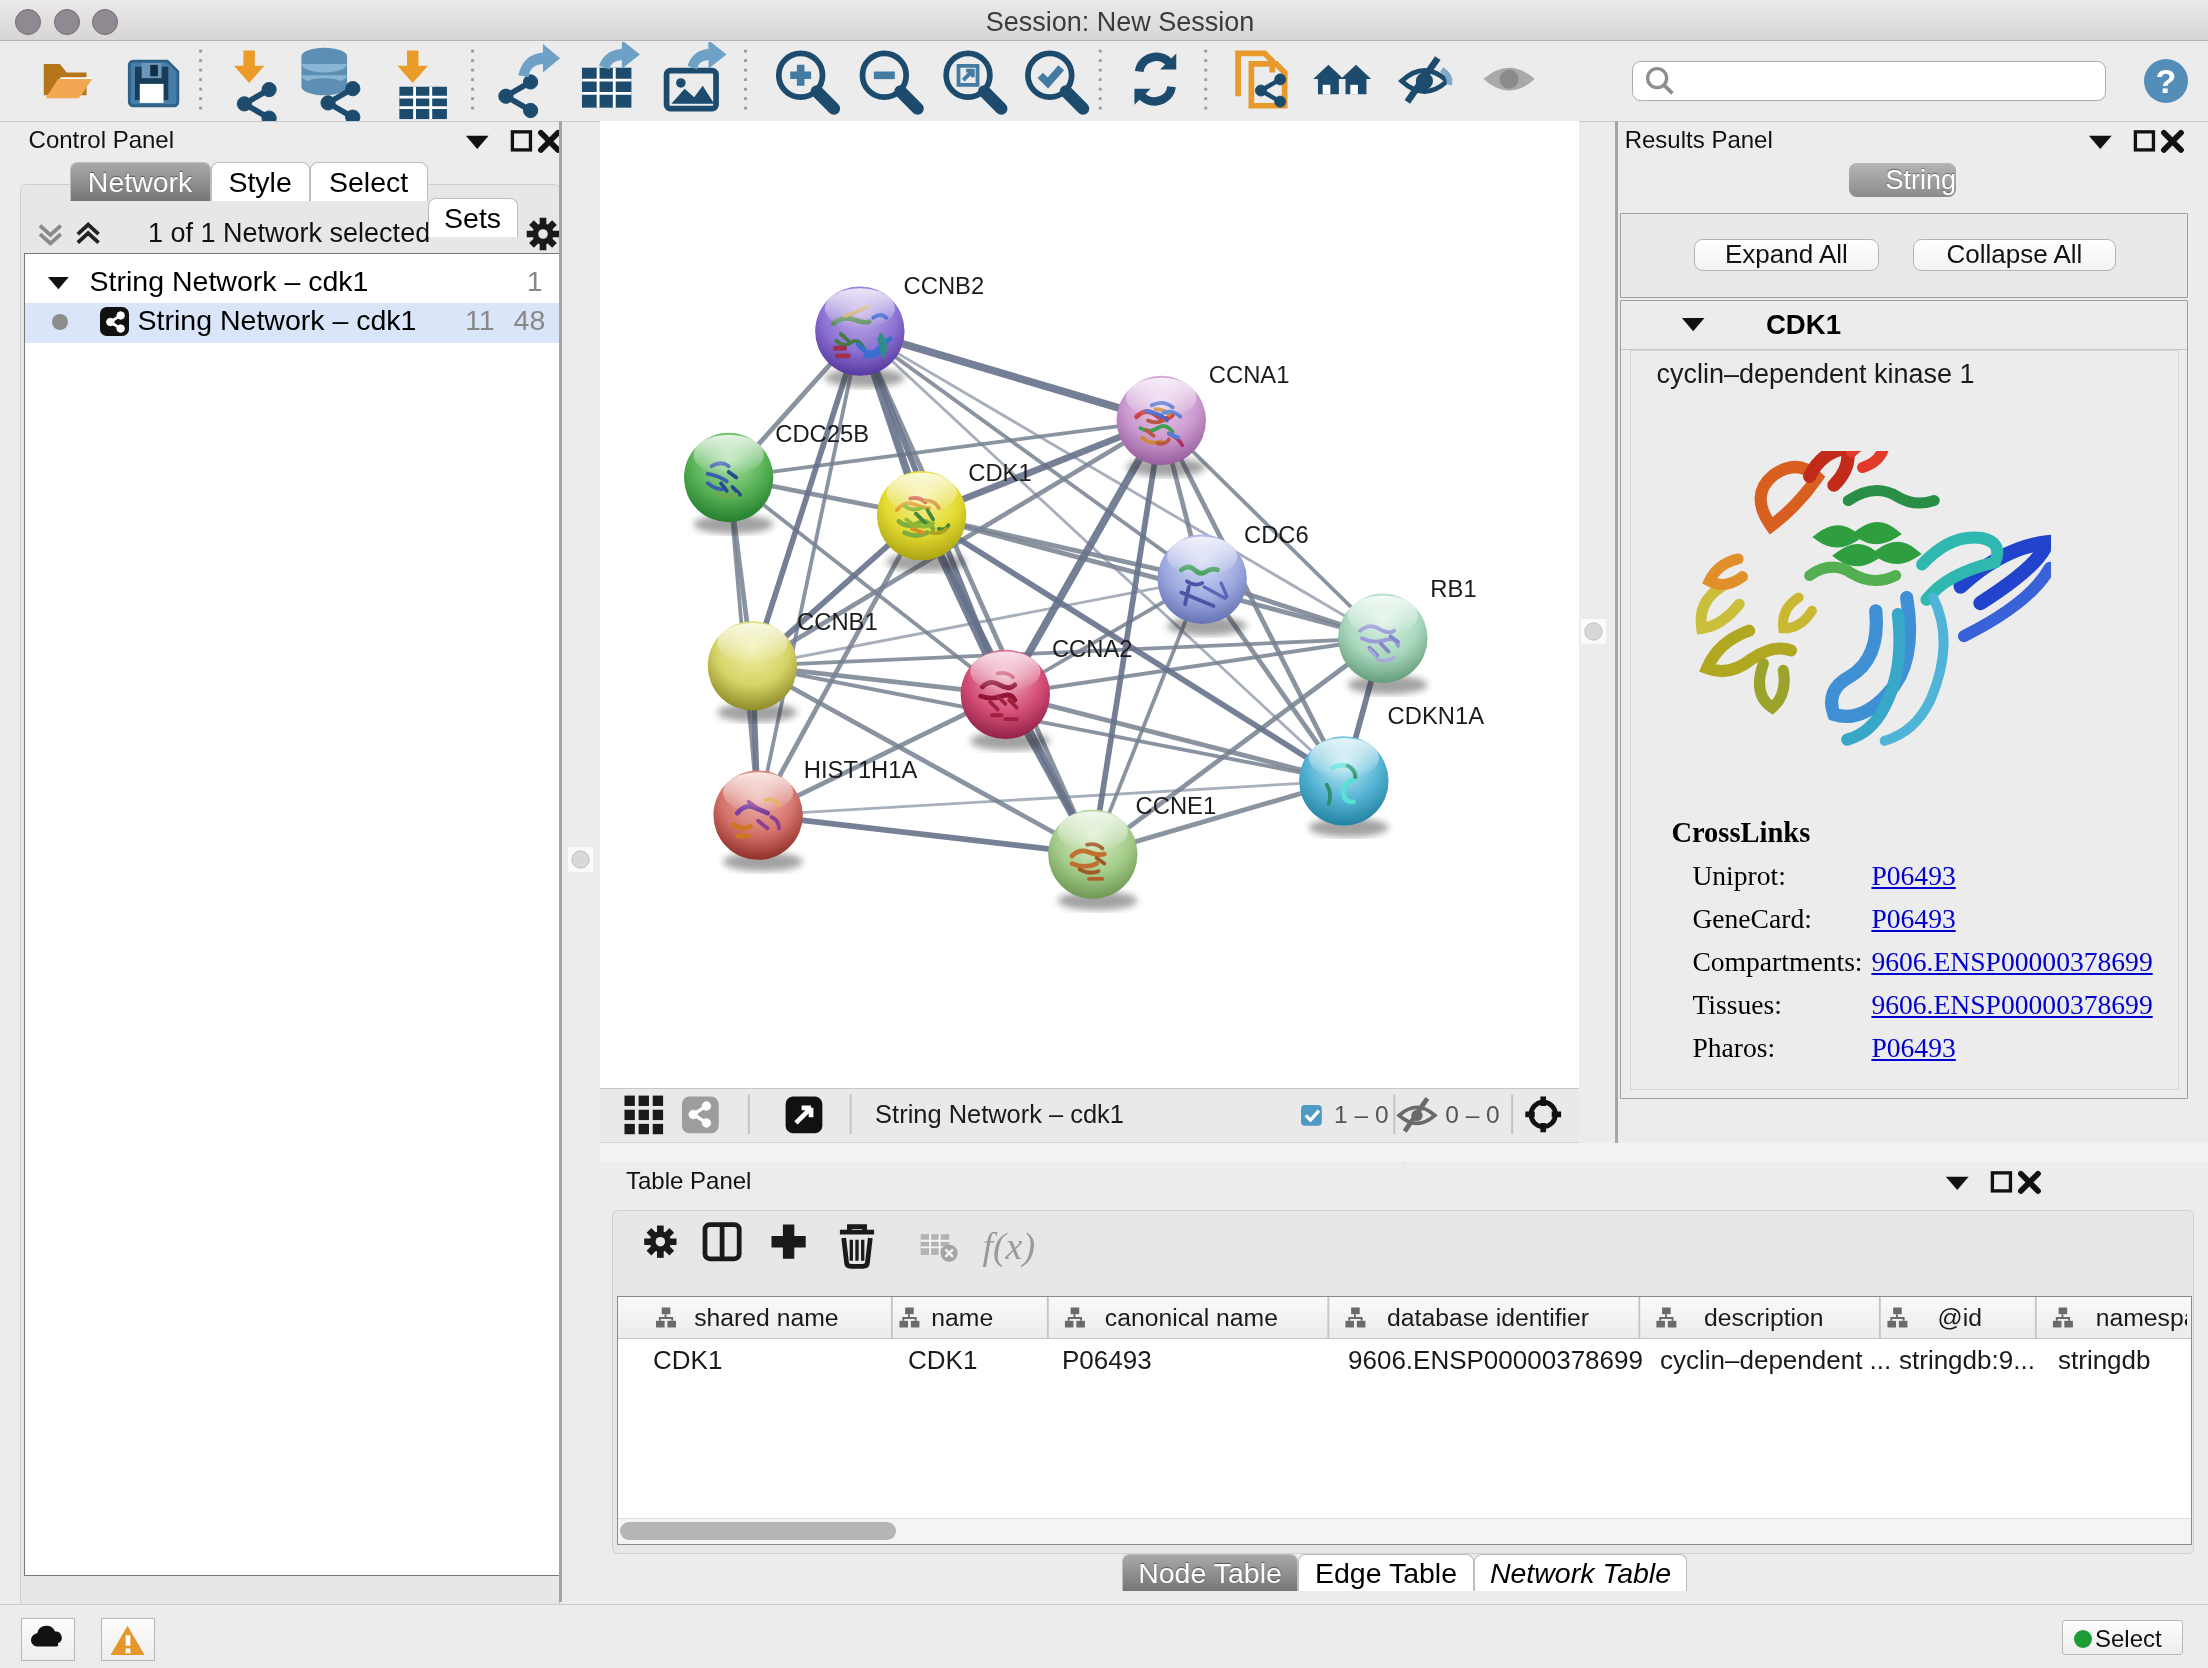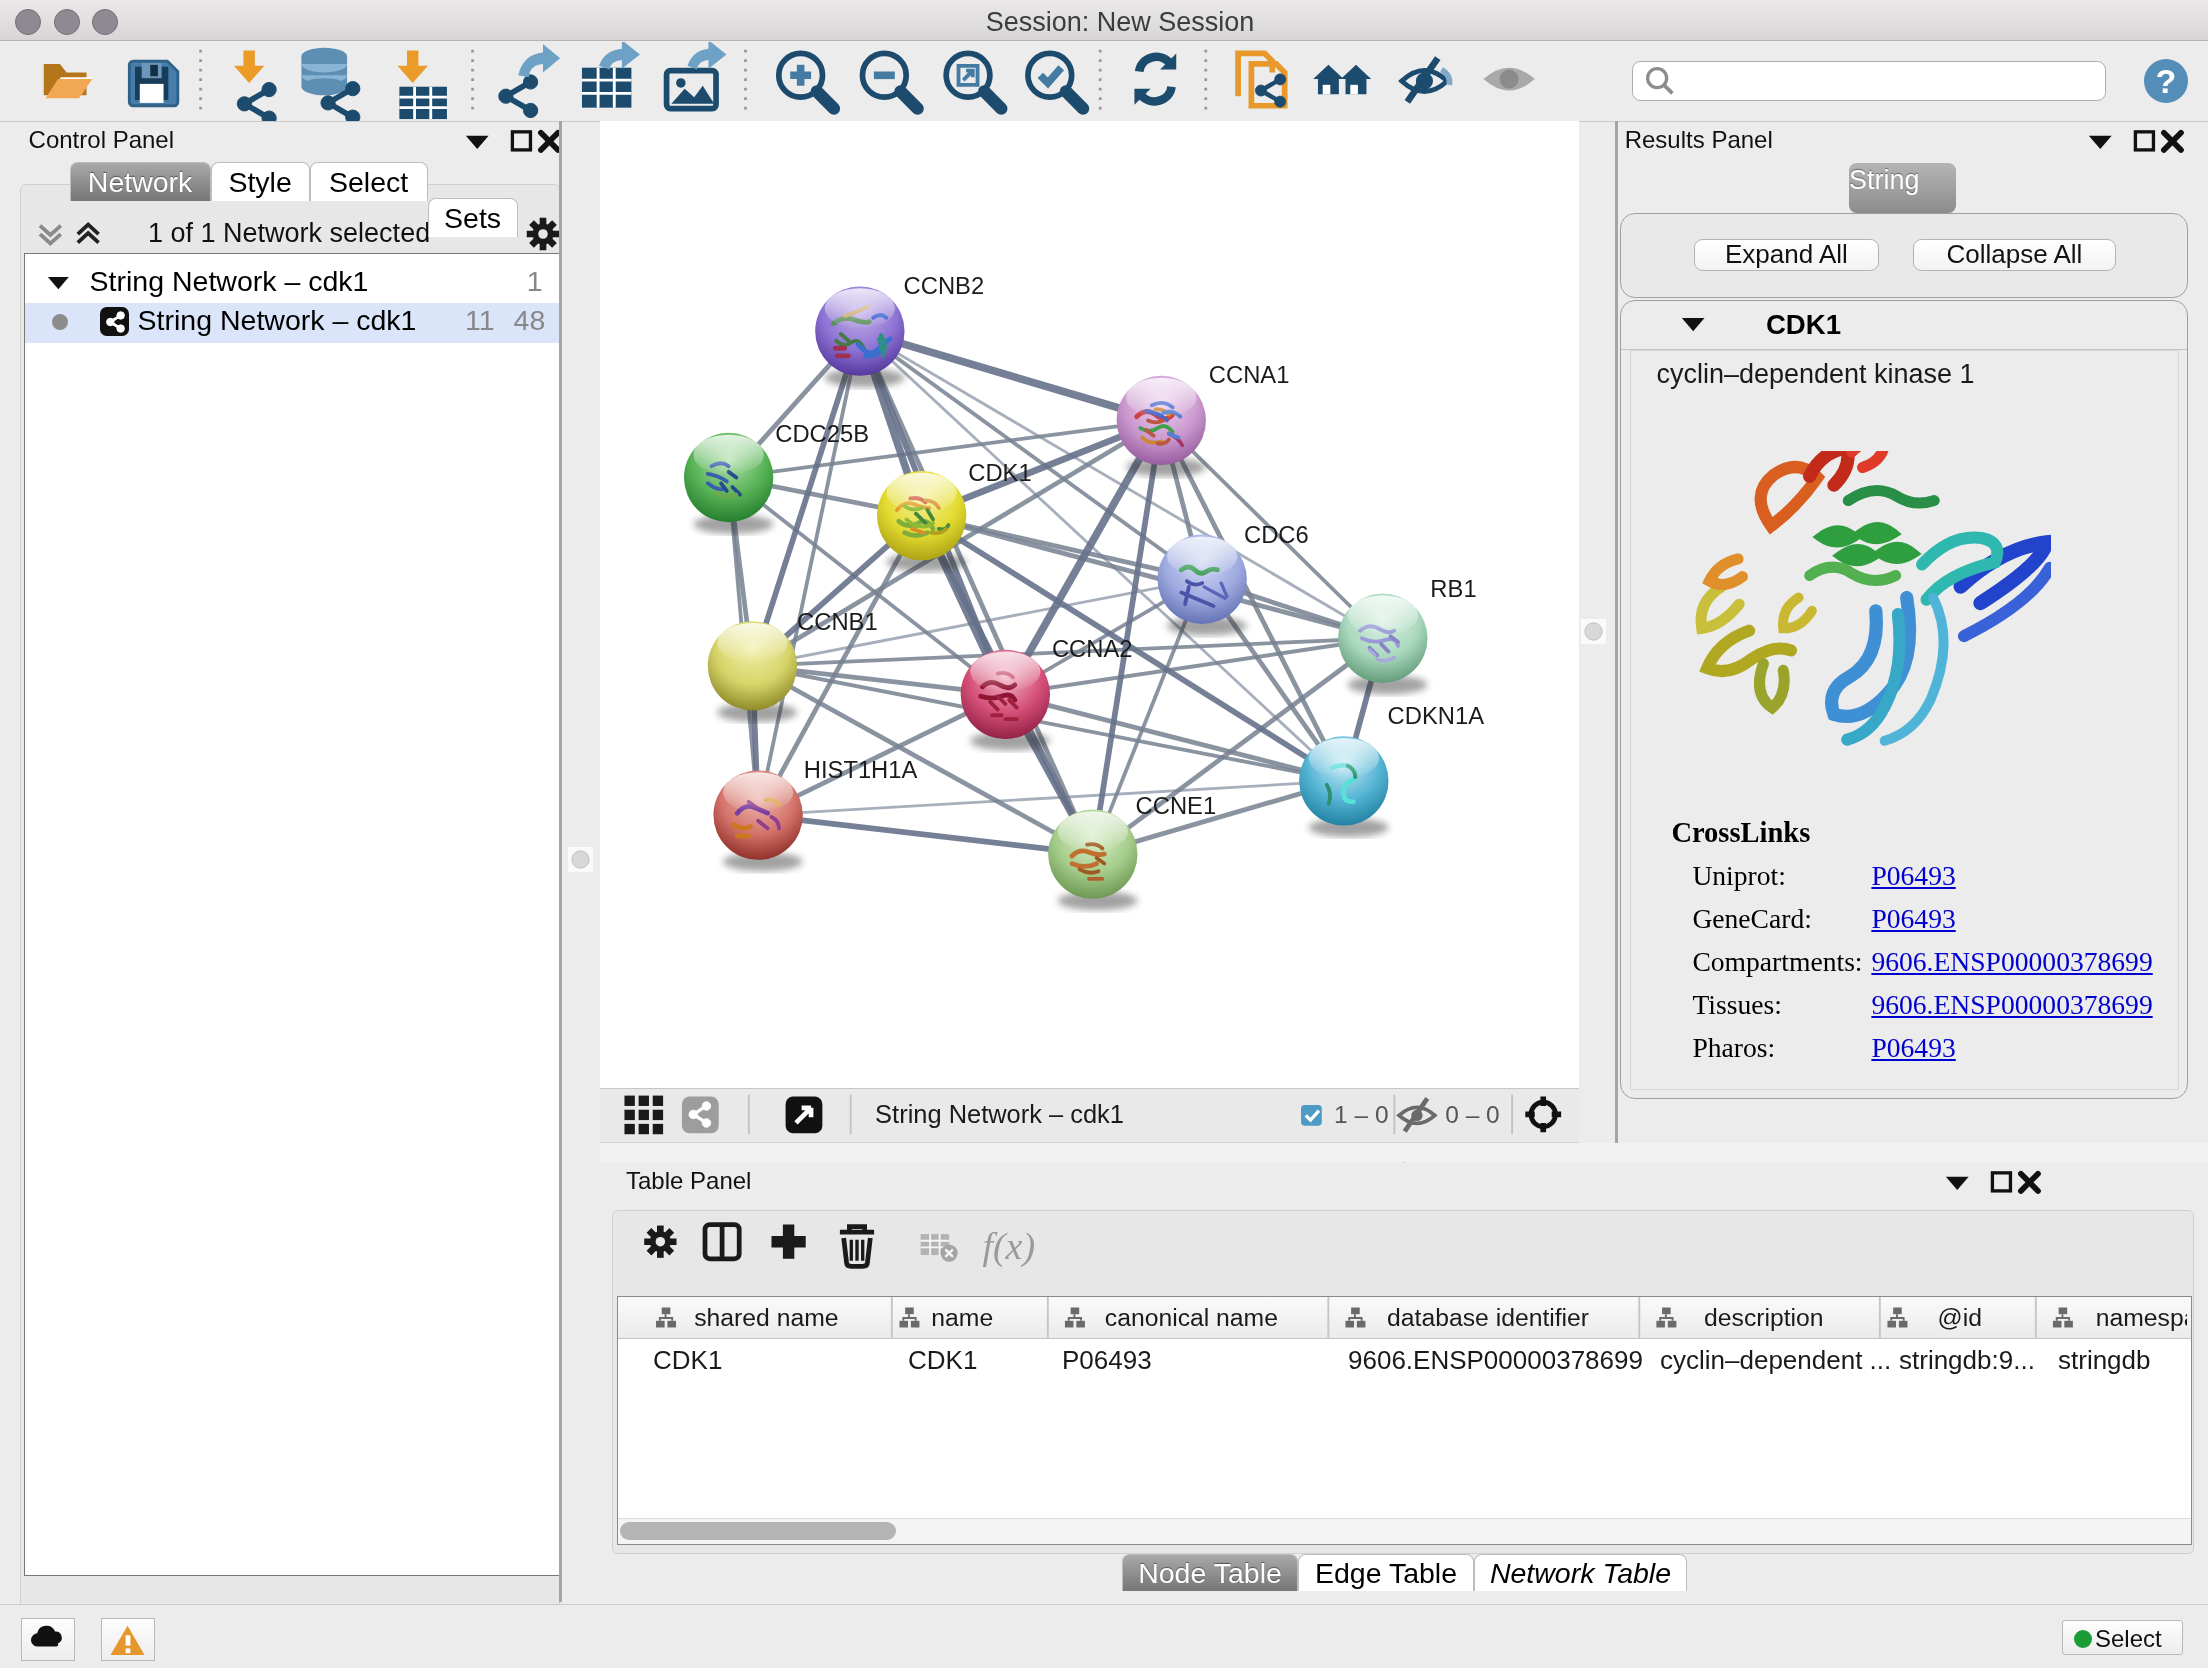--- a/index.html
+++ b/index.html
@@ -32,21 +32,21 @@
   
   #cplist{left:24px;top:253px;width:537px;height:1321px;background:#fff;
       border:1.9px solid #8a8a8a;}
   
   #netview{left:600px;top:121px;width:979px;height:967px;background:#fff;}
   #viewbar{left:600px;top:1088px;width:979px;height:53px;background:#e9e9e9;
       border-top:1.9px solid #c6c6c6;border-bottom:1.9px solid #d6d6d6;}
   
   #rp-divider{left:1615px;top:121px;width:2.9px;height:1022px;background:#a5a5a5;}
   .roundpanel{position:absolute;background:#e9e9e9;border:1.9px solid #9f9f9f;
-      border-radius:15px;}
+      border-radius:1px;}
   .btn{position:absolute;background:linear-gradient(#ffffff,#f2f2f2);
       border:1.9px solid #b3b3b3;border-radius:8.6px;text-align:center;
       font-size:26px;color:#111;}
   
   #tbl-splitter{left:600px;top:1143px;width:1608px;height:19px;background:#f2f2f2;}
   
   #statusbar{left:0;top:1604px;width:2208px;height:65px;background:#ececec;
      border-top:1.9px solid #cccccc;}
   .sq-btn{position:absolute;background:linear-gradient(#fdfdfd,#ededed);
      border:1.9px solid #b8b8b8;}
@@ -594,22 +594,22 @@
 <div class="abs" id="rp-divider"></div>
 <div class="abs" id="tbl-splitter"></div>
 
 <div class="abs" id="resultspanel" style="left:1618px;top:121px;width:591px;height:1022px;">
   <div class="ptitle" style="position:absolute;left:6.7px;top:4.8px;">Results Panel</div>
   <svg width="114" height="28.5" style="position:absolute;left:468px;top:7.6px;" viewBox="0 0 120 30">
     <path d="M3,7 l24,0 -12,14 z" fill="#111"></path>
     <rect x="52" y="3" width="19" height="19" fill="none" stroke="#111" stroke-width="3.5"></rect>
     <path d="M82,4 l18,18 m0,-18 l-18,18" stroke="#111" stroke-width="6" stroke-linecap="round"></path>
   </svg>
-  <div style="position:absolute;left:231px;top:42px;width:107px;height:50px;border-radius:7.6px;
-      background:linear-gradient(#b5b5b5,#8c8c8c);color:#fff;font-size:27px;text-align:left;
+  <div style="position:absolute;left:231px;top:42px;width:107px;height:34px;border-radius:7.6px;
+      background:linear-gradient(#b5b5b5,#8c8c8c);color:#fff;font-size:27px;text-align:right;
       line-height:34px;text-shadow:0 -1px 1px #666;">String</div>
   <div class="roundpanel" style="left:1.9px;top:92px;width:566px;height:83px;">
     <div class="btn" style="left:73px;top:25px;width:183px;height:29.5px;line-height:29.5px;">Expand All</div>
     <div class="btn" style="left:292px;top:25px;width:201px;height:29.5px;line-height:29.5px;">Collapse All</div>
   </div>
   <div class="roundpanel" style="left:1.9px;top:179px;width:566px;height:797px;background:#ececec;">
     <div style="position:absolute;left:0px;top:0px;width:100%;height:48px;border-bottom:1.9px solid #c4c4c4;">
       <svg width="32" height="23" style="position:absolute;left:59px;top:14.3px;" viewBox="0 0 34 24">
           <path d="M2,3 l24,0 -12,14 z" fill="#111"></path>
         </svg>

